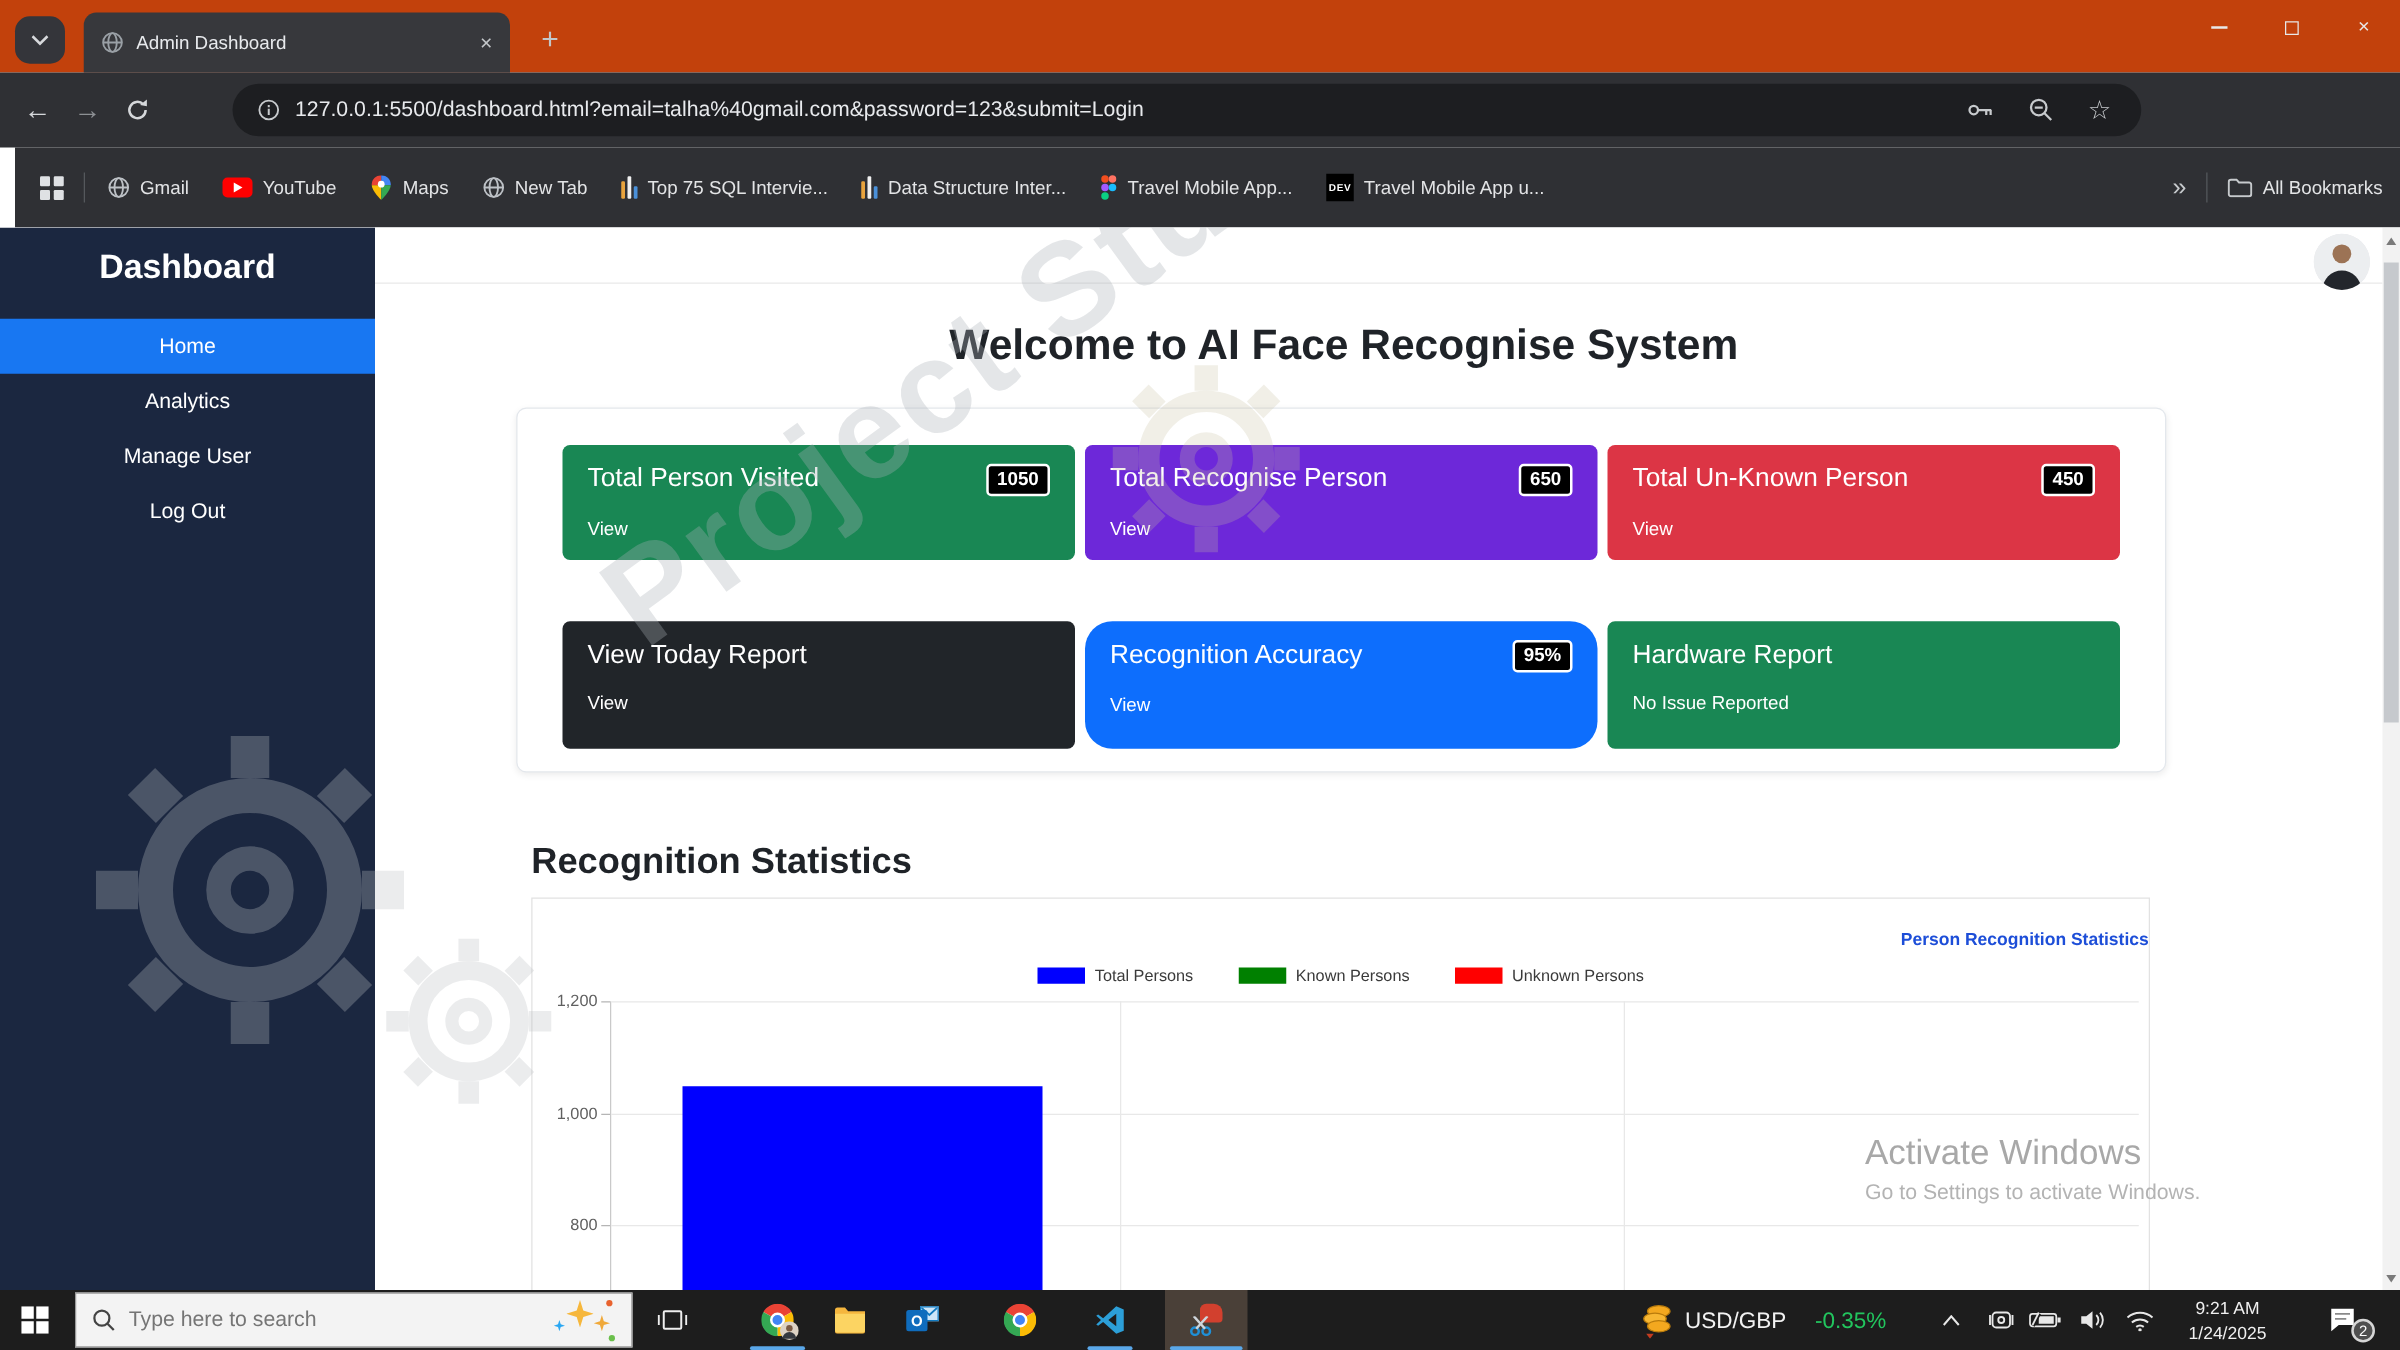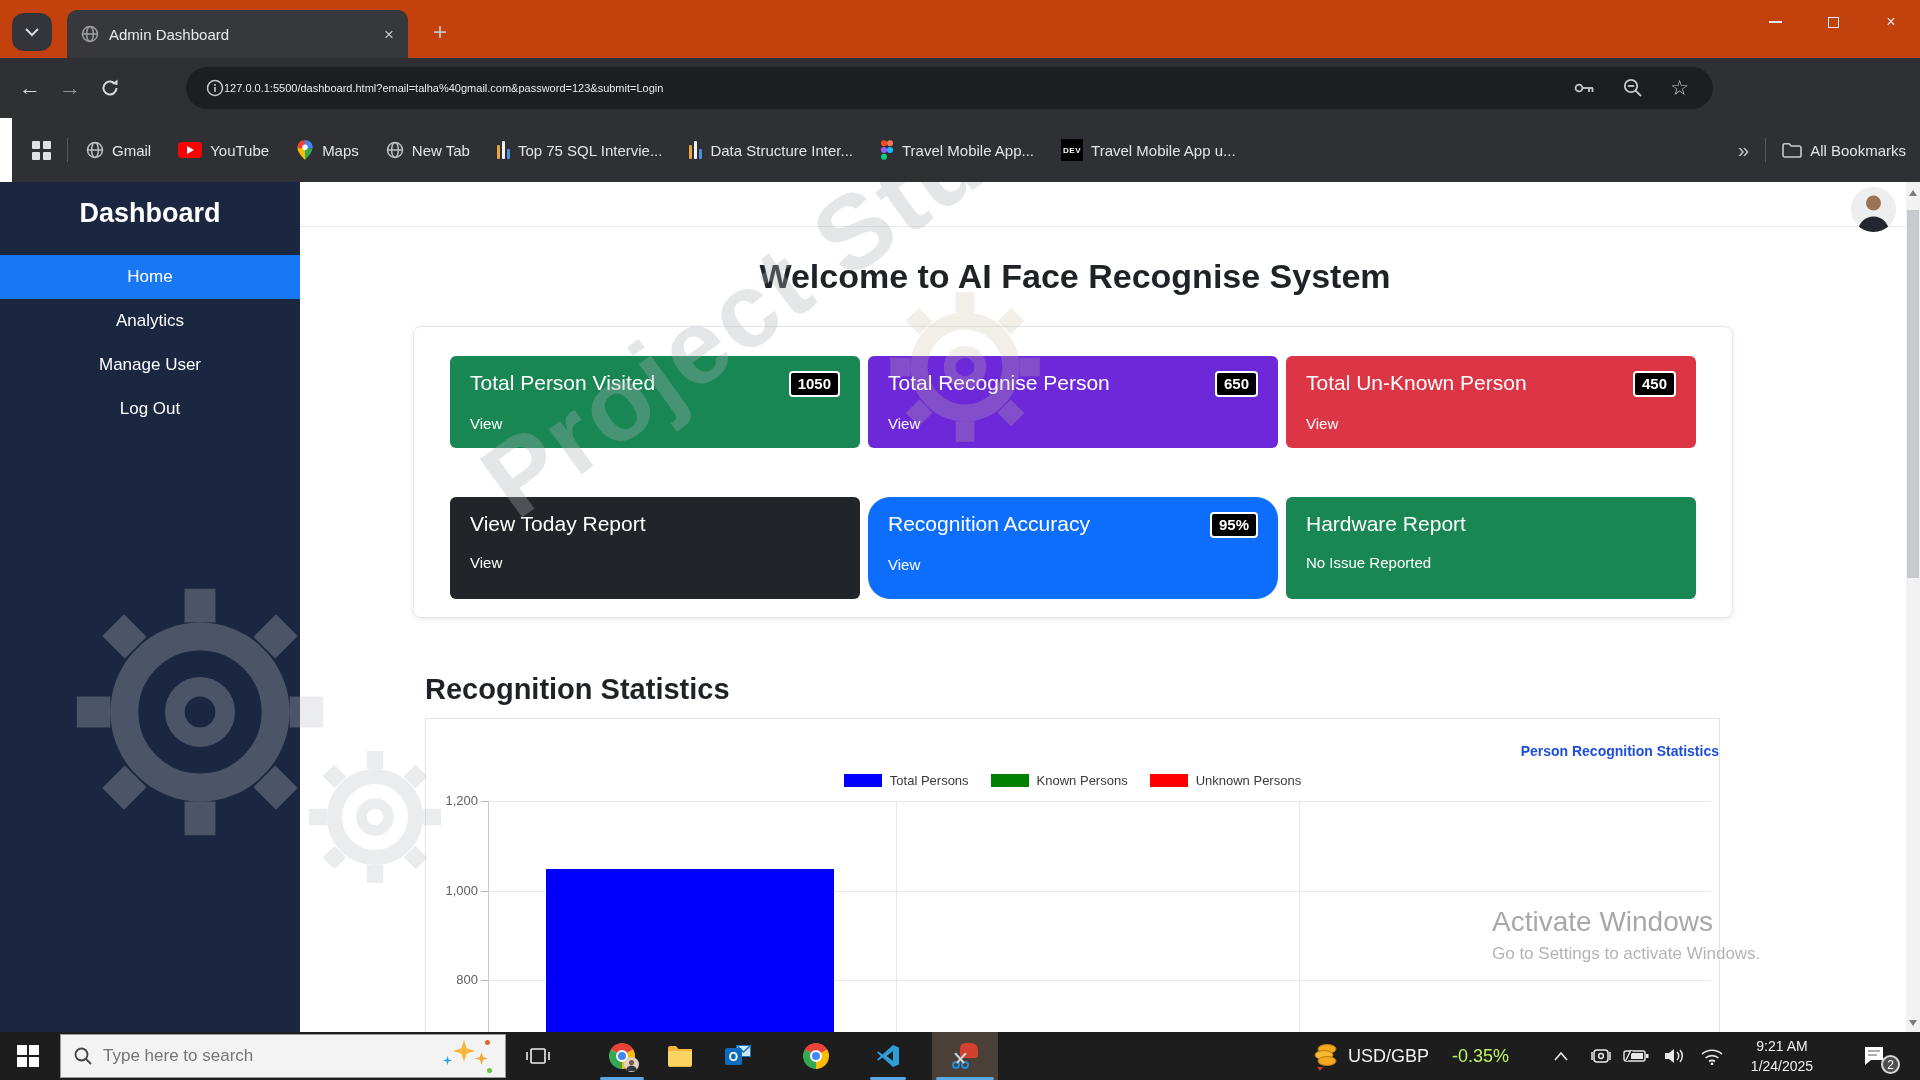--- a/index.html
+++ b/index.html
@@ -17,21 +17,21 @@
   #win-controls{position:absolute;right:0;top:0;height:44px;display:flex}
   #win-controls .wbtn{width:58px;height:44px;display:flex;align-items:center;justify-content:center;color:#e8e8e8}
   .min-glyph{width:13px;height:2px;background:#e8e8e8}
   .restore-glyph{width:11px;height:11px;border:1.5px solid #e8e8e8;position:relative}
   .x-glyph{font-size:16px}
 
   #toolbar{position:absolute;left:0;top:58px;width:1920px;height:60px;background:#2f3034;display:flex;align-items:center}
   .nav-ic{width:40px;height:40px;display:flex;align-items:center;justify-content:center;font-size:22px;color:#d5d7da}
   #fwd{color:#8d9094}
   #url-pill{position:absolute;left:186px;top:9px;width:1527px;height:42px;border-radius:21px;background:#1d1e21;display:flex;align-items:center;padding:0 20px;color:#e8eaed}
-  #url-text{font-size:11px;flex:1;white-space:nowrap;overflow:hidden}
+  #url-text{font-size:17px;margin-left:12px;flex:1;white-space:nowrap;overflow:hidden}
   .pill-icons{display:flex;align-items:center;gap:26px;margin-right:4px}
   #tb-right{position:absolute;right:8px;top:70px;display:flex;align-items:center;gap:16px}
   .vdiv{width:1px;height:24px;background:#55585c}
 
   #bookmarksbar{position:absolute;left:12px;top:118px;width:1920px;height:64px;background:#2f3034;display:flex;align-items:center;padding:0 20px;color:#e3e4e6}
   .bm{display:flex;align-items:center;gap:8px;font-size:15px;margin-right:27px;white-space:nowrap}
   .bm-label{color:#e3e4e6}
   #bm-right{margin-left:auto;display:flex;align-items:center;gap:16px}
   .appsgrid{display:grid;grid-template-columns:8px 8px;grid-gap:3px;margin-right:16px}
   .appsgrid i{width:8px;height:8px;background:#dfe1e4;border-radius:1px}
@@ -62,21 +62,21 @@
   .row1 .stat-card{height:92px}
   .row2 .stat-card{height:102px}
   .card-top{display:flex;align-items:flex-start;justify-content:space-between}
   .card-title{font-size:21px;font-weight:normal}
   .badge{background:#000;color:#fff;border:2px solid #fff;border-radius:4px;font-size:15px;font-weight:bold;padding:2px 7px;line-height:1.2}
   .card-link{font-size:15px;margin-top:18px;display:inline-block;color:#fff;text-decoration:none}
 
   #stats-heading{position:absolute;left:125px;top:446px;font-size:29px;font-weight:bold;color:#1f2328}
   #chart-panel{position:absolute;left:125px;top:491px;width:1295px;height:560px;background:#fff;border:1px solid #e2e2e2}
   #chart-title{position:absolute;left:0;top:24px;width:100%;text-align:right;font-size:14px;font-weight:bold;color:#1d4ed8}
-  #chart-legend{position:absolute;left:0;top:54px;width:100%;display:flex;justify-content:center;align-items:center;gap:22px}
+  #chart-legend{position:absolute;left:0;top:54px;width:100%;display:flex;justify-content:center;align-items:center;gap:36px}
   .leg-item{display:flex;align-items:center;gap:8px;font-size:13px;color:#3a3a3a}
   .leg-swatch{width:38px;height:13px}
   .ytick{position:absolute;left:0;width:52px;text-align:right;font-size:13px;color:#606060}
   .tickmark{position:absolute;left:55px;width:7px;height:1px;background:#b5b5b5}
   .hgrid{position:absolute;left:63px;width:1222px;height:1px;background:#e8e8e8}
   .vgrid{position:absolute;top:82px;width:1px;height:478px;background:#e8e8e8}
   #vaxis{position:absolute;left:62px;top:82px;width:1px;height:478px;background:#c9c9c9}
   .bar{position:absolute;width:288px}
 
   #activate{position:absolute;left:1192px;top:679px;color:#a8a8a8}
@@ -101,21 +101,21 @@
   #tb-search input{border:none;outline:none;background:transparent;font-size:17px;color:#3c3c3c;flex:1;font-family:inherit}
   .sparkles{position:relative;width:52px;height:36px}
   .star4{position:absolute;clip-path:polygon(50% 0,62% 38%,100% 50%,62% 62%,50% 100%,38% 62%,0 50%,38% 38%)}
   .applabel{width:52px}
   .underline{position:absolute;bottom:0;height:3px;background:#5aa7e8;border-radius:2px}
   .snip-hl{background:#4a4038}
   .chrome-ic{width:26px;height:26px;position:relative}
   .chrome-ic .ctr{position:absolute;left:7px;top:7px;width:12px;height:12px;background:#4285f4;border:2px solid #fff;border-radius:50%}
   #tk-clock{flex-direction:column;justify-content:center;line-height:1.45;font-size:14px;text-align:center;color:#f0f0f0}
   #tk-ticker{font-size:18px;color:#f2f2f2}
-  #tk-change{font-size:18px;color:#bef264}
+  #tk-change{font-size:18px;color:#22c55e}
   .notif-badge{position:absolute;right:2px;bottom:6px;width:19px;height:19px;border-radius:50%;background:#4f4f4f;border:2px solid #d6d6d6;color:#fff;font-size:12px;display:flex;align-items:center;justify-content:center}
 </style>
 </head>
 <body>
 
 <div id="tabstrip">
   <div id="tab-search-btn">
     <svg width="14" height="9" viewBox="0 0 14 9">
         <polyline points="1,1 7,7 13,1" fill="none" stroke="#d7d9dc" stroke-width="2"></polyline>
       </svg>

